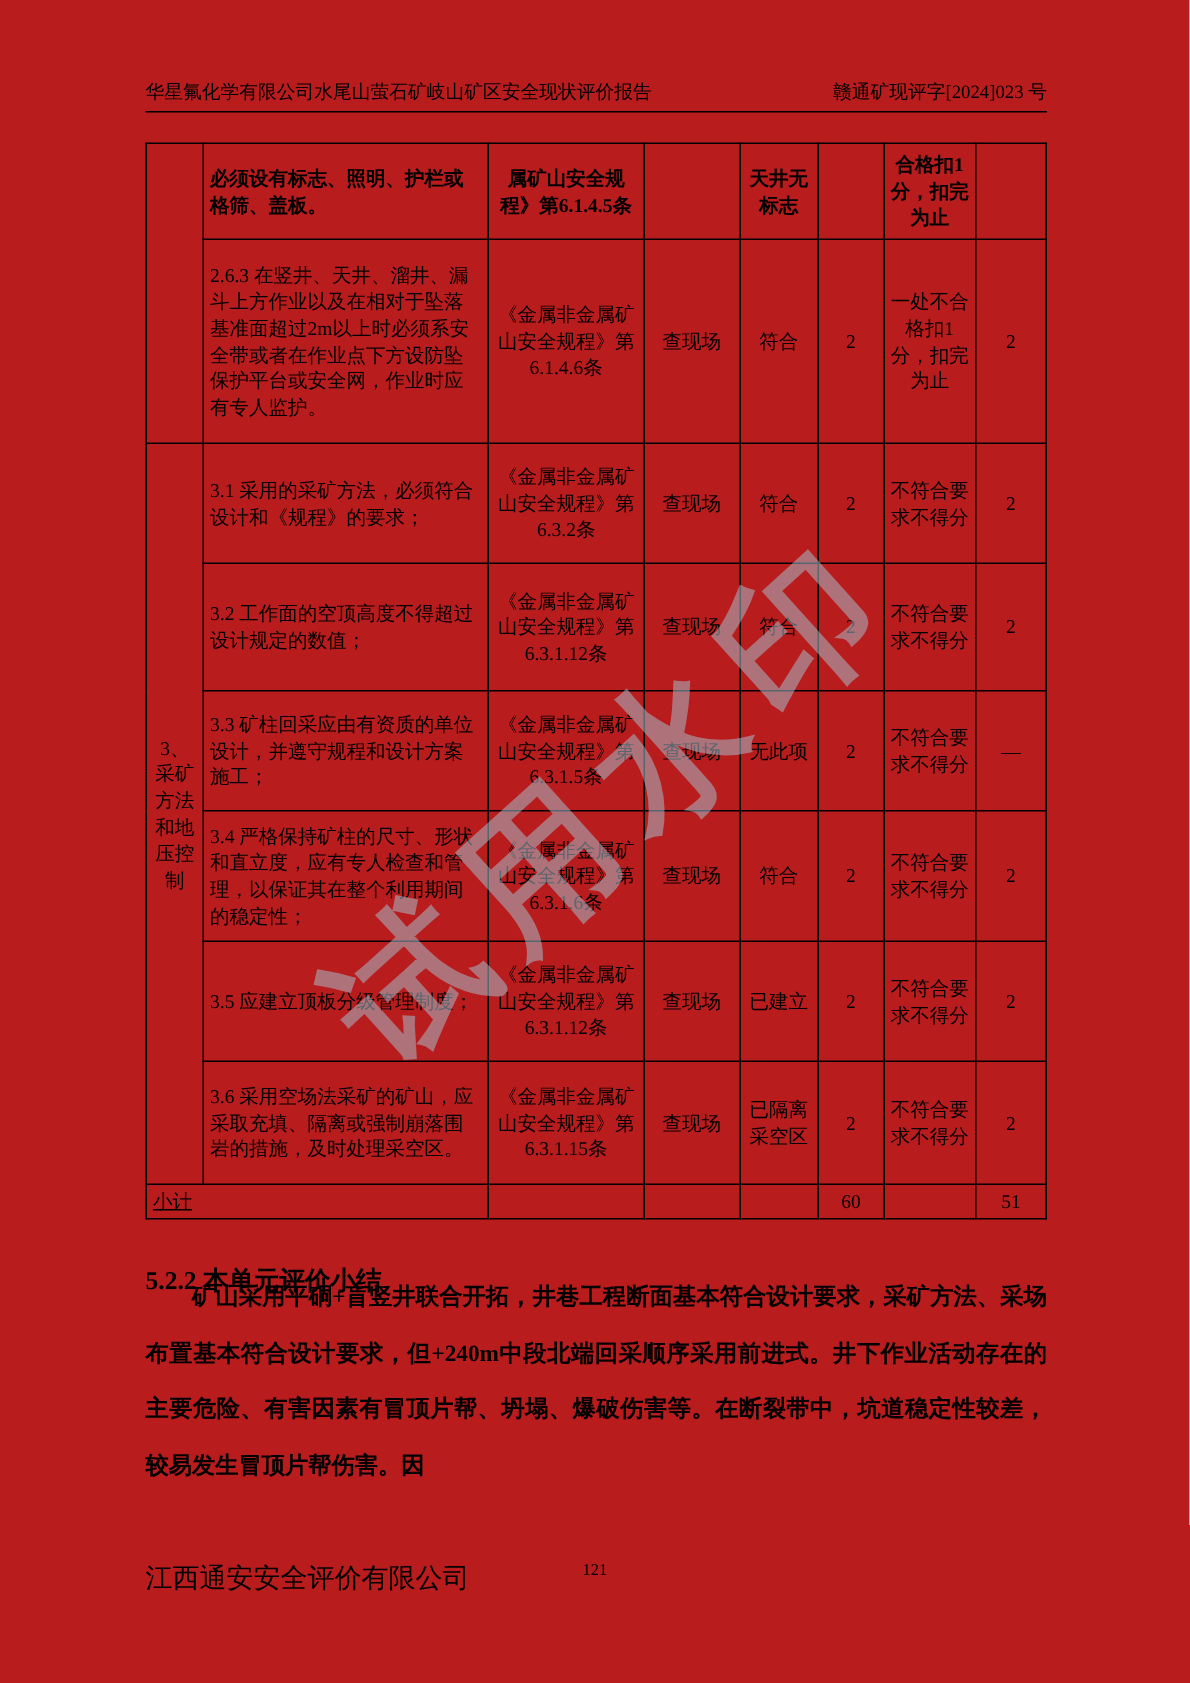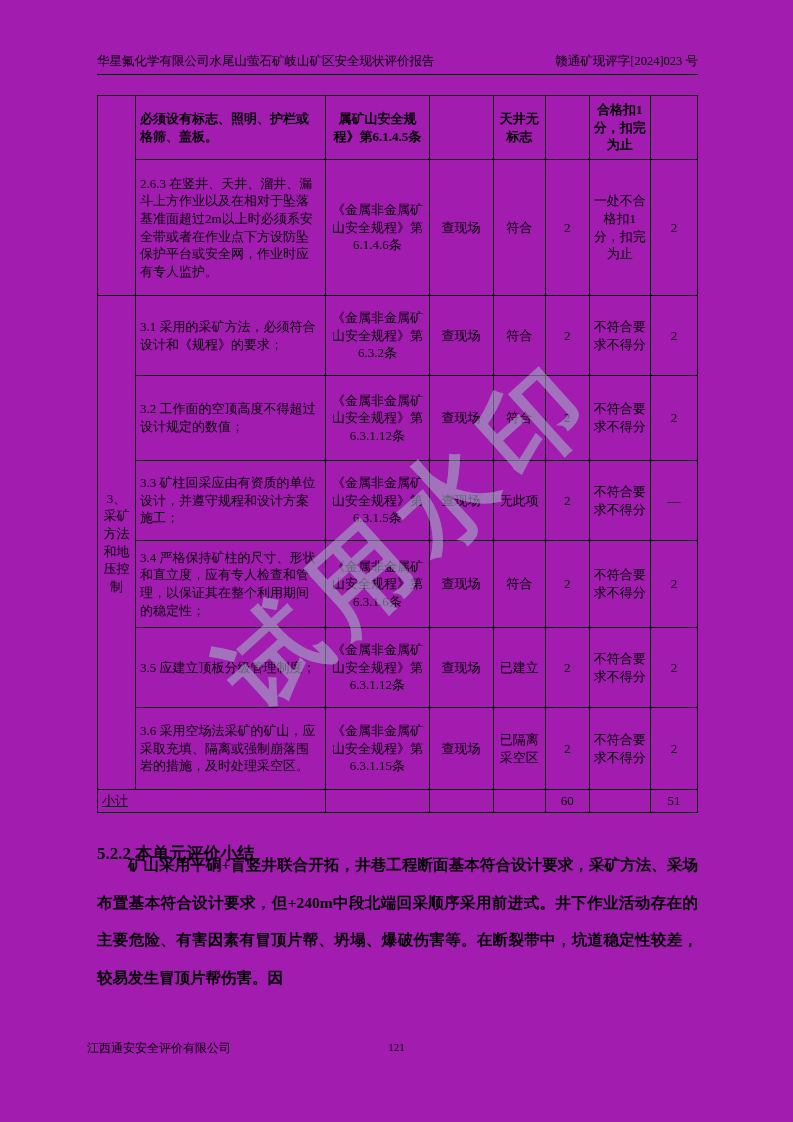--- a/index.html
+++ b/index.html
@@ -1,21 +1,21 @@
 <!DOCTYPE html>
 <html><head>
 <meta charset="utf-8">
 <style>
   * { box-sizing: border-box; margin: 0; padding: 0; }
   html, body { background: #ffffff; }
   .page {
     position: relative;
     width: 793px;
     height: 1122px;
-    background: #a21caf;
+    background: #b91c1c;
     color: #000;
     font-family: "Liberation Serif", "DejaVu Serif", serif;
     overflow: hidden;
     margin: 0 auto;
   }
   .header {
     position: absolute;
     top: 53px;
     left: 97px;
     width: 601px;
@@ -74,22 +74,22 @@
     width: 601px;
     font-size: 15.5px;
     line-height: 2.42;
     text-align: justify;
     text-indent: 2em;
     font-weight: bold;
   }
   .footer-company {
     position: absolute;
     top: 1040px;
-    left: 87px;
-    font-size: 12px;
+    left: 97px;
+    font-size: 18px;
   }
   .page-number {
     position: absolute;
     top: 1041px;
     left: 0;
     width: 100%;
     text-align: center;
     font-size: 11px;
   }
   .watermark {

